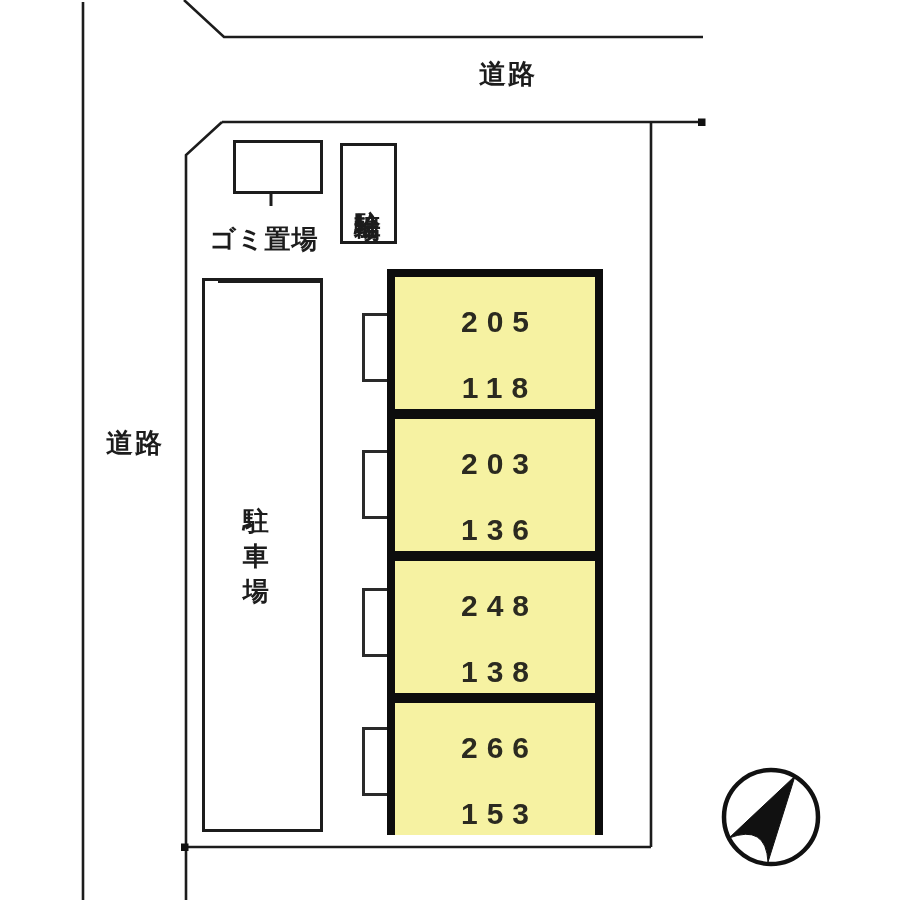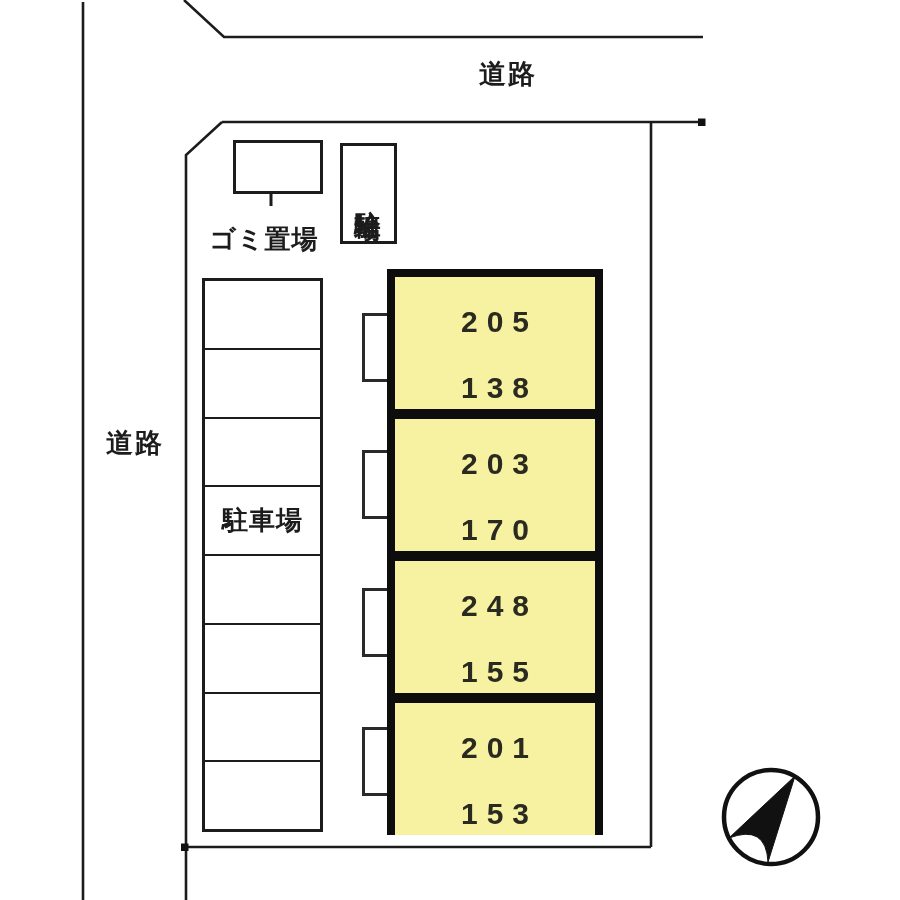--- a/index.html
+++ b/index.html
@@ -43,21 +43,21 @@
     text-orientation:upright;
     font-size:26px;font-weight:700;
     letter-spacing:3px;color:#1c1c1c;
   }
 
   
   #parking-lot{
     left:202px;top:278px;width:121px;height:554px;
     border:3px solid #1c1c1c;background:#ffffff;
     box-sizing:border-box;
-    display:flex;flex-direction:column;
+    display:flex;flex-direction:row;
   }
   .parking-space{
     flex:1 1 0;
     border-top:2.5px solid #1c1c1c;
     display:flex;align-items:center;justify-content:center;
   }
   .parking-space:first-child{border-top:none;}
   #parking-label{font-size:26px;font-weight:700;letter-spacing:1px;color:#1c1c1c;}
 
   
@@ -142,32 +142,32 @@
   </div>
 
   <div class="abs porch" id="porch-1"></div>
   <div class="abs porch" id="porch-2"></div>
   <div class="abs porch" id="porch-3"></div>
   <div class="abs porch" id="porch-4"></div>
 
   <div class="abs" id="building">
     <div class="unit" style="background: rgb(246, 242, 162);">
       <div class="unit-num">205</div>
-      <div class="unit-num">138</div>
+      <div class="unit-num">118</div>
     </div>
     <div class="unit" style="background: rgb(246, 242, 162); align-items: center;">
       <div class="unit-num">203</div>
-      <div class="unit-num">170</div>
+      <div class="unit-num">136</div>
     </div>
     <div class="unit" style="background: rgb(246, 242, 162);">
       <div class="unit-num">248</div>
-      <div class="unit-num">155</div>
+      <div class="unit-num">138</div>
     </div>
     <div class="unit" style="background: rgb(246, 242, 162);">
-      <div class="unit-num">201</div>
+      <div class="unit-num">266</div>
       <div class="unit-num">153</div>
     </div>
   </div>
 
   <svg class="abs" style="left:716px;top:762px;" width="110" height="110" viewBox="0 0 110 110">
     <circle cx="55" cy="55" r="47" fill="#ffffff" stroke="#111" stroke-width="4.5"></circle>
     <path d="M 79 14 L 13 76 Q 50 62 52 100 Z" fill="#111" stroke="#111" stroke-width="1"></path>
   </svg>
 
 </div>

